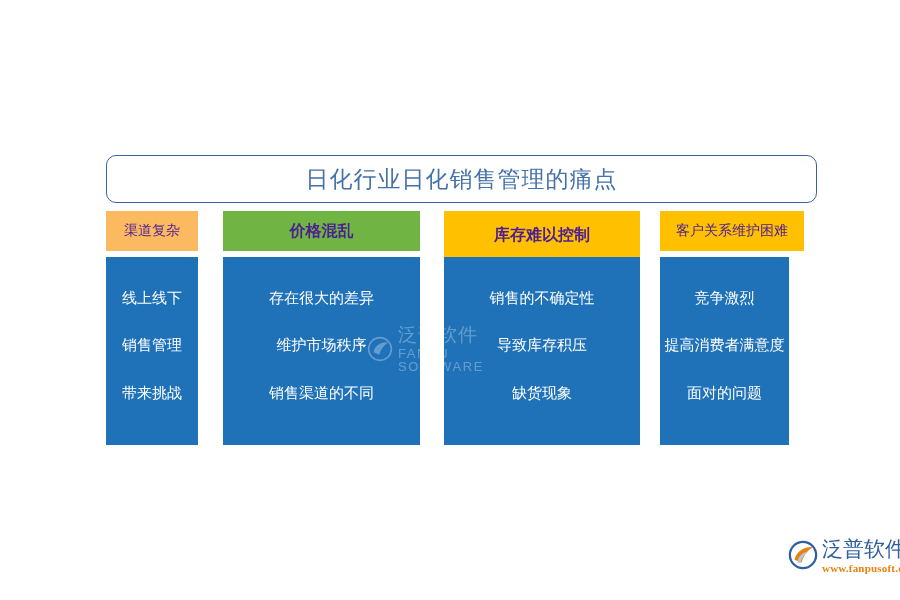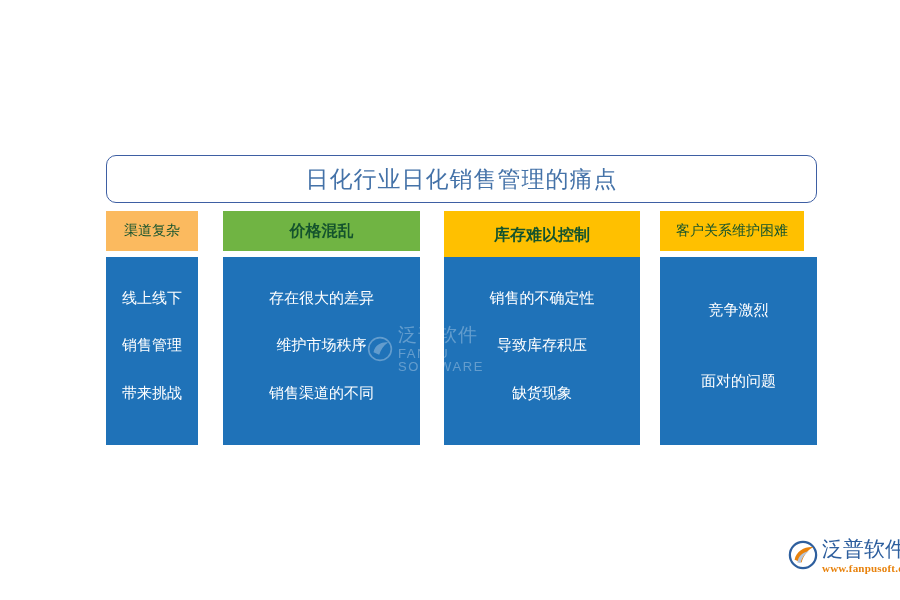--- a/index.html
+++ b/index.html
@@ -49,21 +49,21 @@
   
   .col {
     position: absolute;
   }
   .col-header {
     position: absolute;
     box-sizing: border-box;
     display: flex;
     align-items: center;
     justify-content: center;
-    color: #14532d;
+    color: #4c1d95;
     font-size: 14px;
     white-space: nowrap;
     font-family: "DejaVu Sans", "Liberation Sans", sans-serif;
   }
   .col-header.bold {
     font-weight: bold;
     font-size: 16px;
   }
   .col-body {
     position: absolute;
@@ -87,21 +87,21 @@
   #col1 .col-header { left: 94px;  top: 211px; width: 92px;  height: 40px; background: #FBBA5F; }
   #col1 .col-body   { left: 94px;  top: 257px; width: 92px;  height: 188px; }
 
   #col2 .col-header { left: 211px; top: 211px; width: 197px; height: 40px; background: #70B443; }
   #col2 .col-body   { left: 211px; top: 257px; width: 197px; height: 188px; }
 
   #col3 .col-header { left: 432px; top: 211px; width: 196px; height: 49px; background: #FFC000; }
   #col3 .col-body   { left: 432px; top: 257px; width: 196px; height: 188px; }
 
   #col4 .col-header { left: 648px; top: 211px; width: 144px; height: 40px; background: #FFC000; }
-  #col4 .col-body   { left: 648px; top: 257px; width: 157px; height: 188px; }
+  #col4 .col-body   { left: 648px; top: 257px; width: 129px; height: 188px; }
 
   
   .watermark {
     position: absolute;
     left: 355px;
     top: 326px;
     width: 150px;
     height: 46px;
     display: flex;
     align-items: center;
@@ -207,20 +207,21 @@
       <div class="line">销售的不确定性</div>
       <div class="line">导致库存积压</div>
       <div class="line">缺货现象</div>
     </div>
   </div>
 
   <div class="col" id="col4">
     <div class="col-header">客户关系维护困难</div>
     <div class="col-body">
       <div class="line">竞争激烈</div>
+      <div class="line">提高消费者满意度</div>
       <div class="line">面对的问题</div>
     </div>
   </div>
 
   <div class="watermark">
     <div class="wm-mark">
       <svg viewBox="0 0 32 32" width="26" height="26" aria-hidden="true">
         <path d="M16 2 A14 14 0 1 0 16 30 A14 14 0 1 0 16 2 Z" fill="none" stroke="#ffffff" stroke-width="2"></path>
         <path d="M8 20 C10 10 20 7 26 8 C20 12 17 17 15 23 Z" fill="#ffffff"></path>
       </svg>

